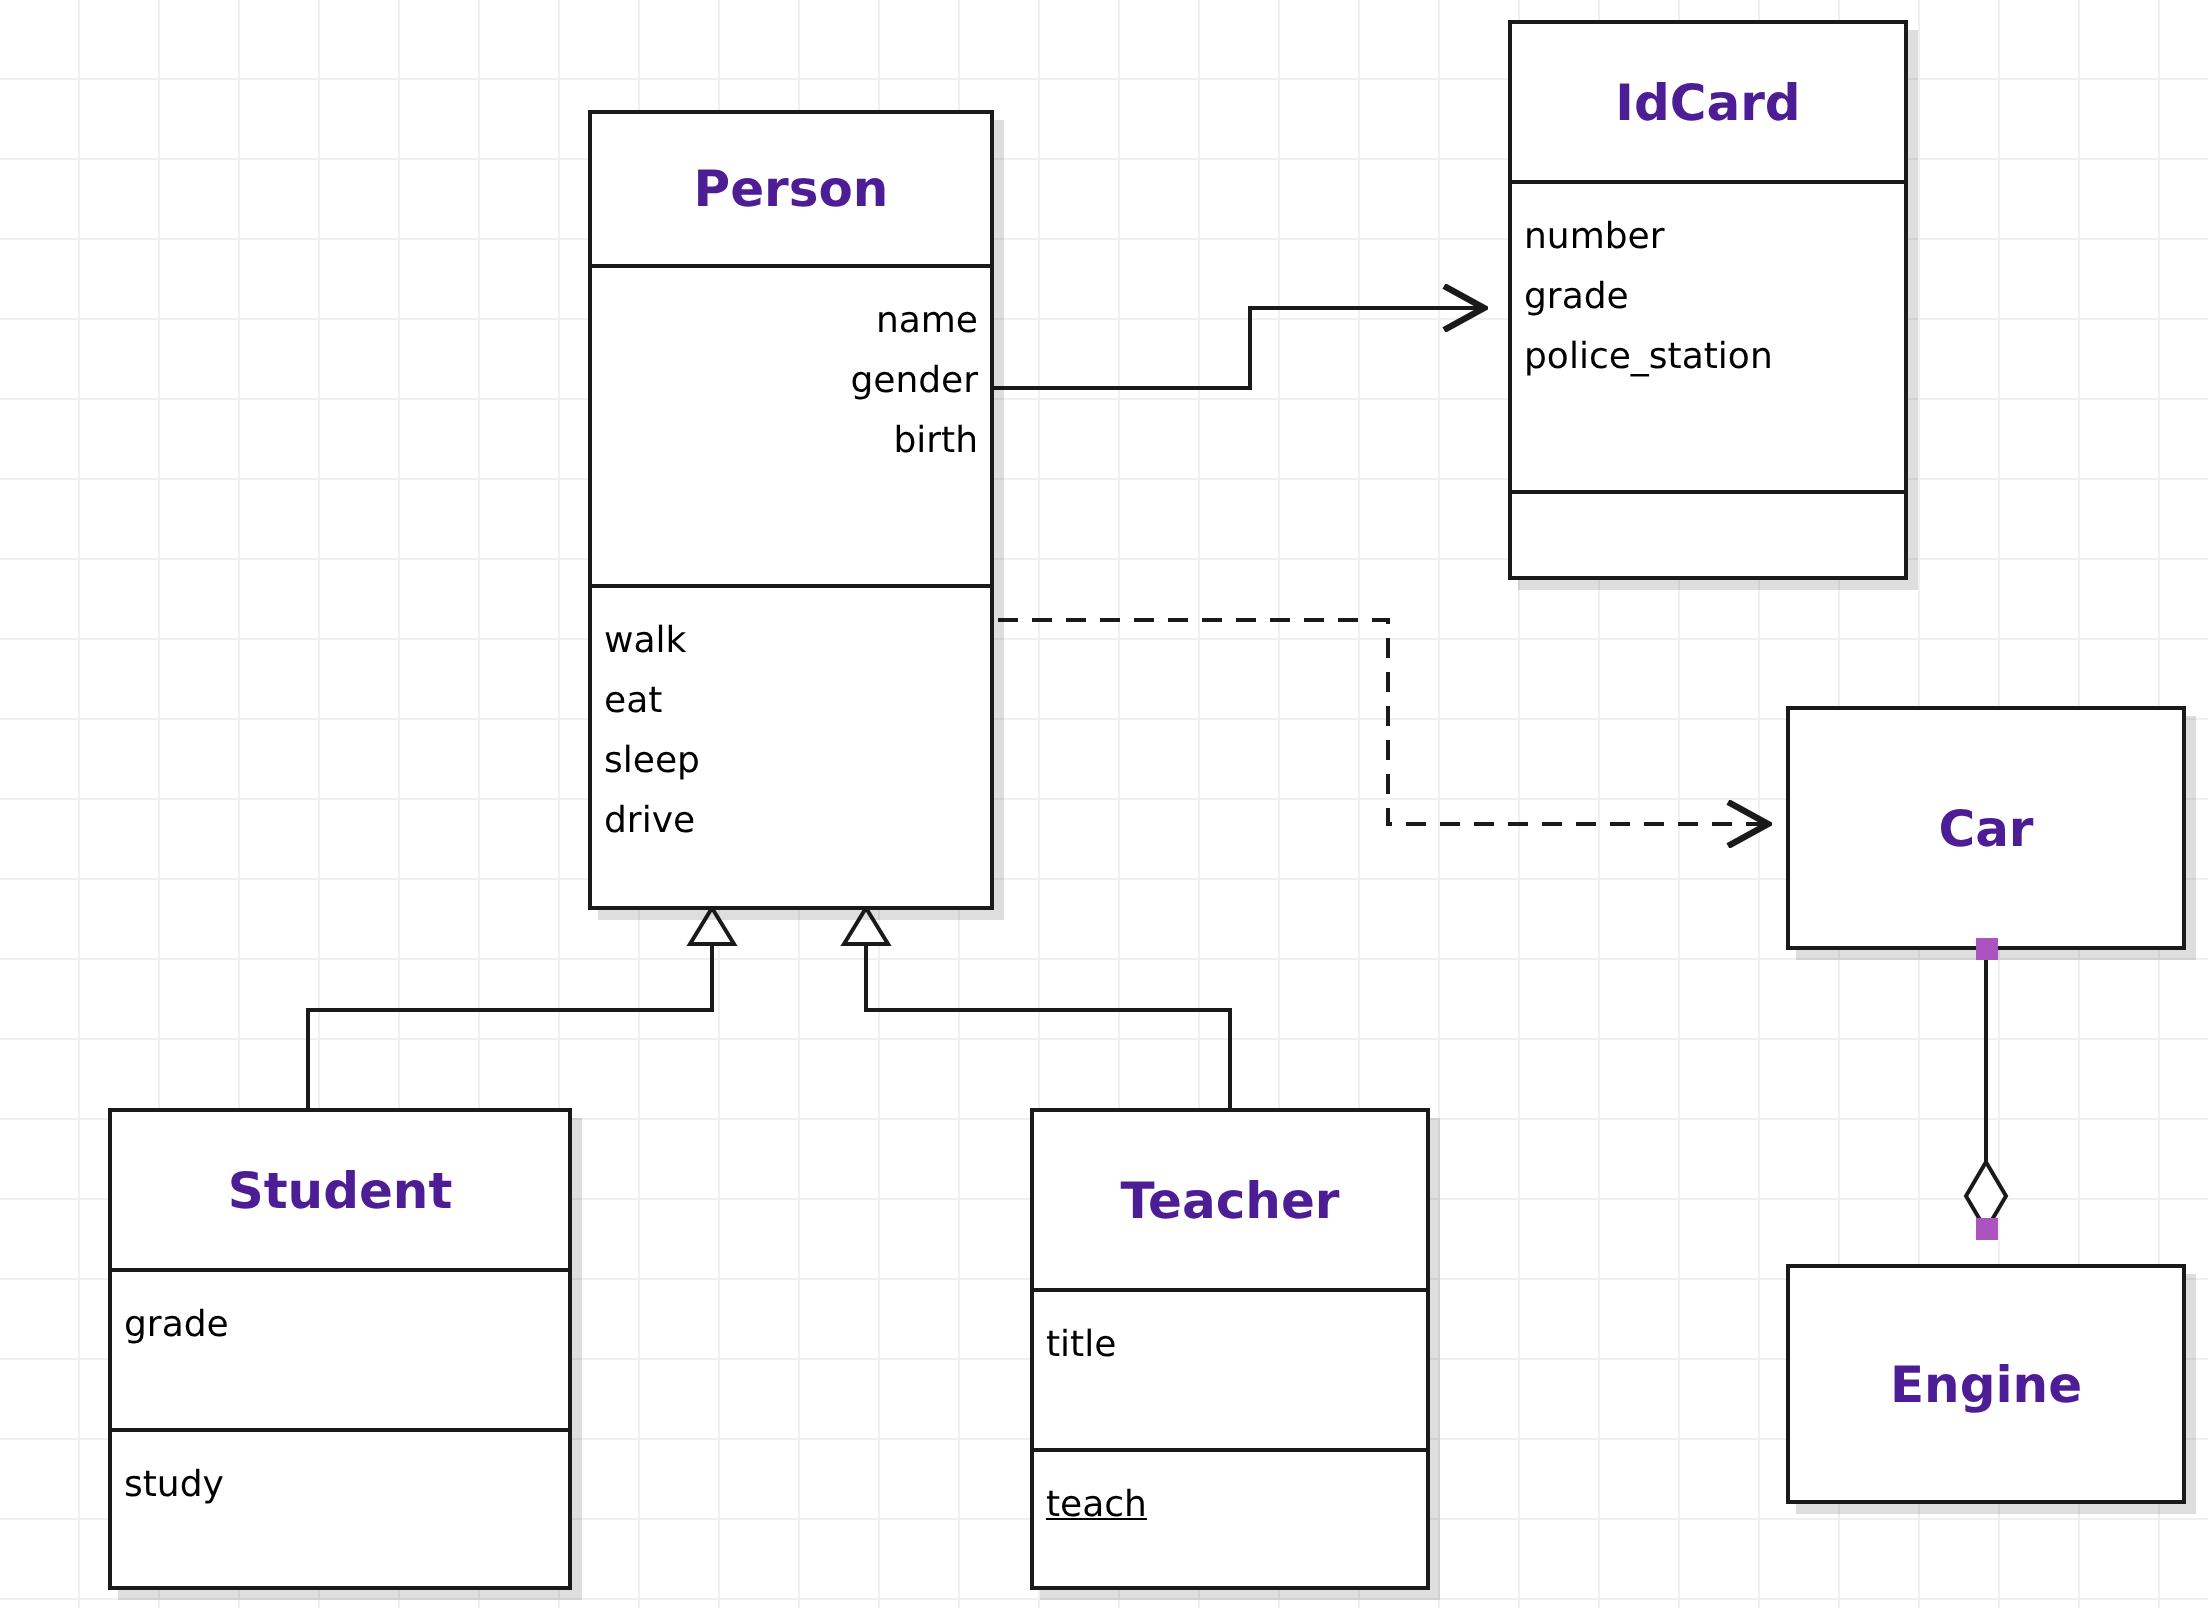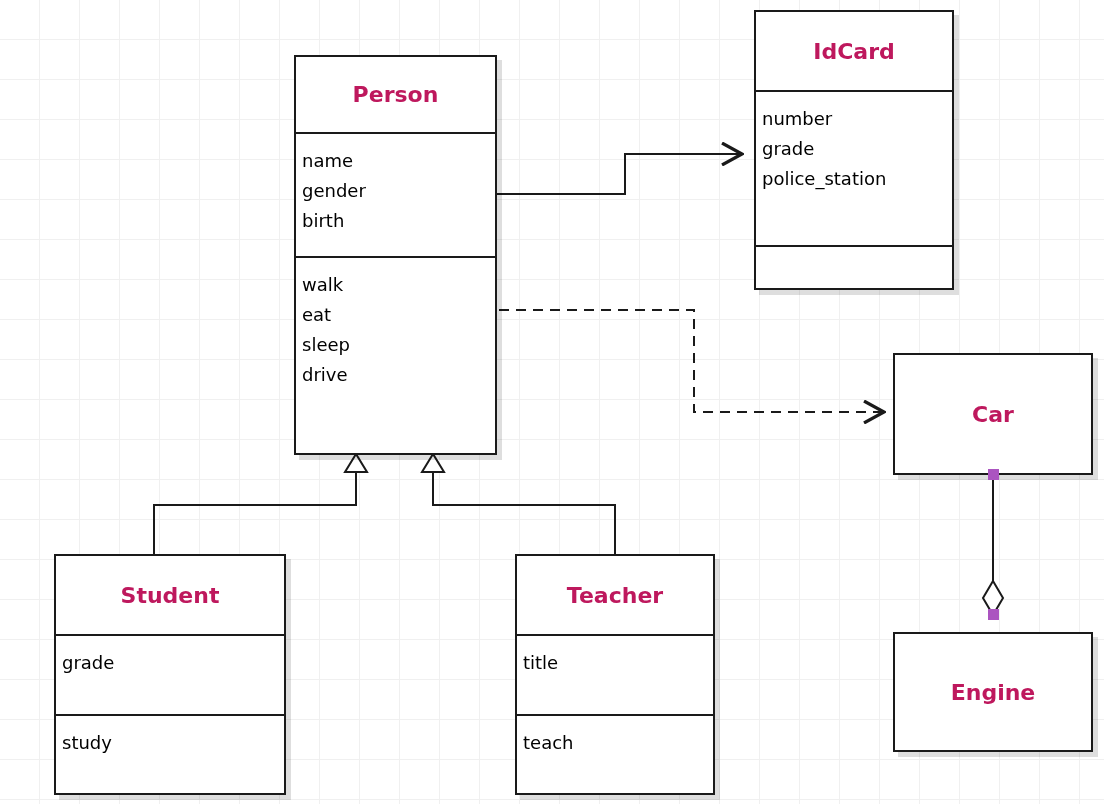--- a/index.html
+++ b/index.html
@@ -43,22 +43,22 @@
     position: relative;
   }
   .cmp + .cmp {
     border-top: 2px solid #1a1a1a;
   }
   .cmp-title {
     display: flex;
     align-items: center;
     justify-content: center;
     font-weight: bold;
-    font-size: 22px;
-    color: #be185d;
+    font-size: 25px;
+    color: #4c1d95;
   }
   .cmp-list {
     padding: 12px 6px 6px 6px;
     font-size: 18px;
     line-height: 30px;
     color: #000000;
     text-align: left;
   }
   .cmp-list .row {
     white-space: nowrap;
@@ -109,21 +109,21 @@
     </g>
   </svg>
 
   <div class="edge-handle" style="left: 988px; top: 469px; background: rgb(171, 84, 192);"></div>
   <div class="edge-handle" style="left: 988px; top: 609px; background: rgb(171, 84, 192);"></div>
 
   <div class="uml-class" style="left:294px; top:55px; width:203px; height:400px;">
     <div class="cmp cmp-title" style="height:75px;">
       <span>Person</span>
     </div>
-    <div class="cmp cmp-list" style="height:124px;">
+    <div class="cmp cmp-list" style="height:160px;text-align:right;">
       <div class="row">name</div>
       <div class="row">gender</div>
       <div class="row">birth</div>
     </div>
     <div class="cmp cmp-list" style="flex:1;">
       <div class="row">walk</div>
       <div class="row">eat</div>
       <div class="row">sleep</div>
       <div class="row">drive</div>
     </div>
@@ -147,27 +147,27 @@
     </div>
     <div class="cmp cmp-list" style="height:80px;">
       <div class="row">grade</div>
     </div>
     <div class="cmp cmp-list" style="flex:1;">
       <div class="row">study</div>
     </div>
   </div>
 
   <div class="uml-class" style="left:515px; top:554px; width:200px; height:241px;">
-    <div class="cmp cmp-title" style="height:78px;">
+    <div class="cmp cmp-title" style="height:88px;">
       <span>Teacher</span>
     </div>
     <div class="cmp cmp-list" style="height:80px;">
       <div class="row">title</div>
     </div>
-    <div class="cmp cmp-list" style="flex:1;">
+    <div class="cmp cmp-list" style="flex:1;text-decoration:underline;">
       <div class="row">teach</div>
     </div>
   </div>
 
   <div class="uml-class" style="left:893px; top:353px; width:200px; height:122px;">
     <div class="cmp cmp-title" style="flex:1;border-radius:26px;">
       <span>Car</span>
     </div>
   </div>
 

